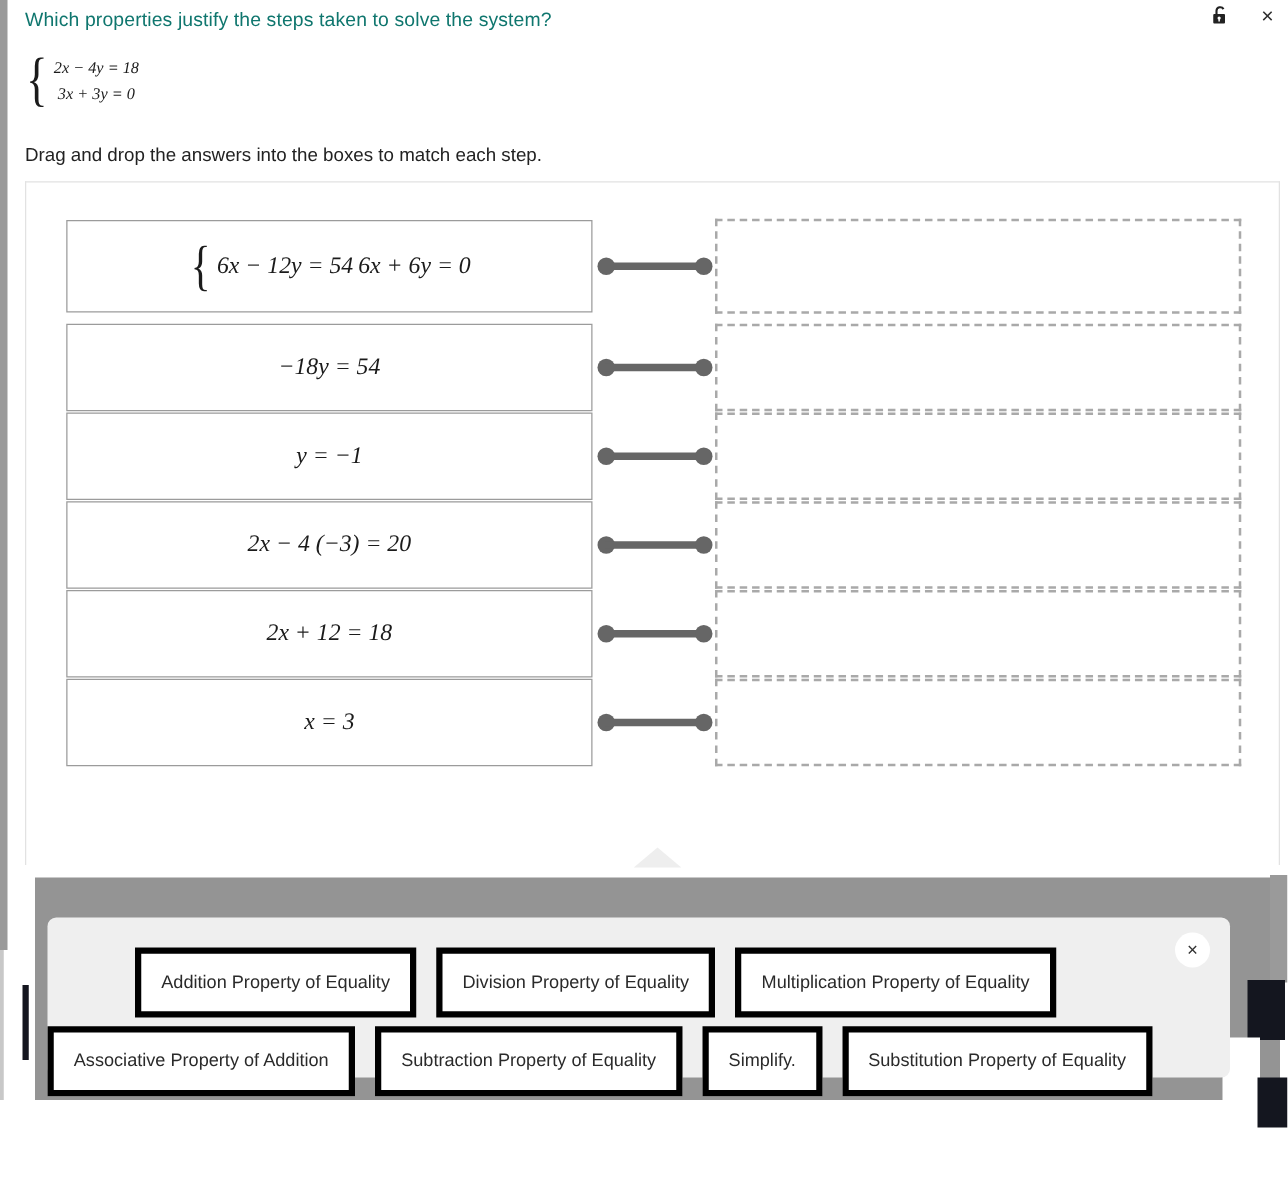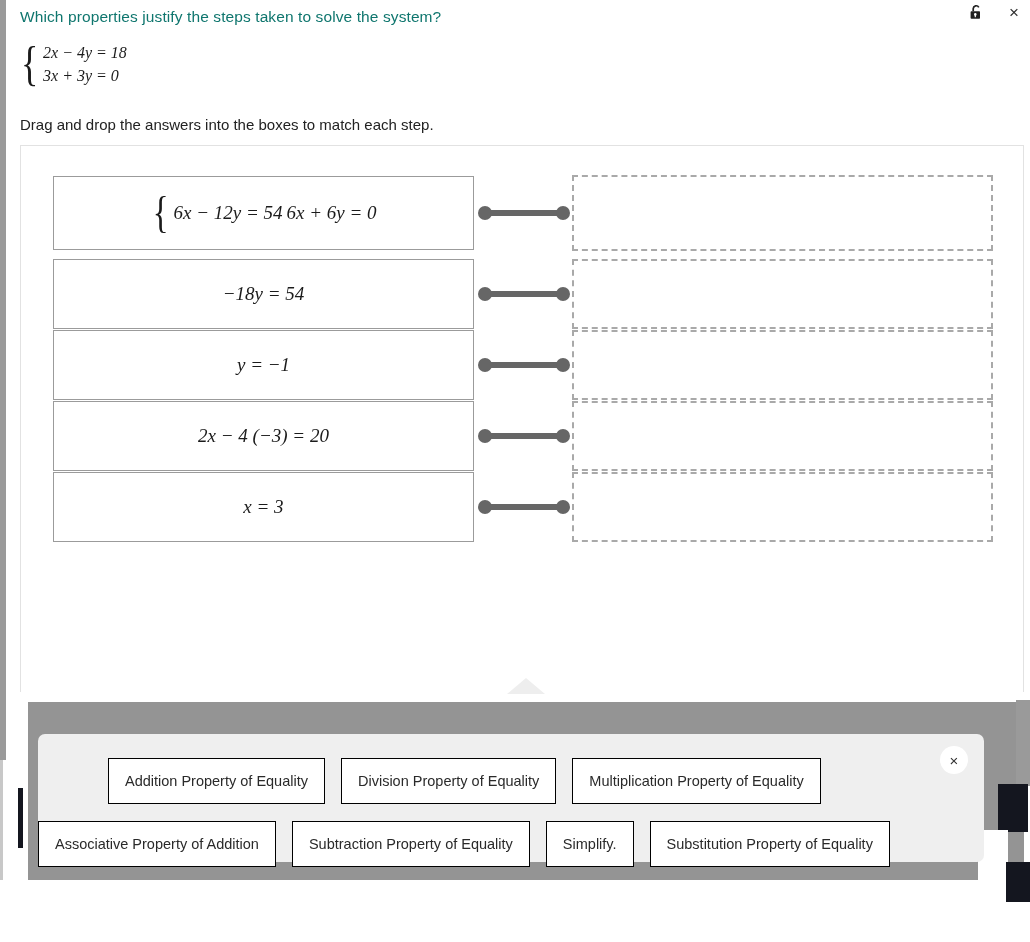--- a/index.html
+++ b/index.html
@@ -80,24 +80,25 @@
     margin-right: 2px;
     transform: scaleX(0.75);
     color: #1b1b1b;
   }
   .sys-eqs {
     display: flex;
     flex-direction: column;
     gap: 5px;
   }
   .eq-line {
-    font-size: 16px;
+    font-size: 13px;
     font-style: italic;
     font-family: "Liberation Serif", serif;
     white-space: nowrap;
+    text-align: center;
   }
 
   .instruction {
     position: absolute;
     left: 20px; top: 116px;
     font-size: 15px;
     color: #222;
   }
 
   
@@ -220,23 +221,23 @@
   .bank-row {
     display: flex;
     align-items: center;
     position: absolute;
   }
   .bank-row.r1 { left: 70px; top: 24px; gap: 16px; }
   .bank-row.r2 { left: 0px;  top: 87px; gap: 16px; }
 
   .tile {
     background: #ffffff;
-    border: 1px solid #000000;
+    border: 5px solid #000000;
     box-sizing: border-box;
-    height: 46px;
+    height: 56px;
     display: flex;
     align-items: center;
     justify-content: center;
     padding: 0 16px;
     font-size: 14.5px;
     color: #2a2a2a;
     cursor: pointer;
     white-space: nowrap;
   }
 
@@ -357,20 +358,31 @@
         <span class="step-text">2x − 4 (−3) = 20</span>
       </div>
       <div class="connector">
         <div class="knob l"></div>
         <div class="bar"></div>
         <div class="knob r"></div>
       </div>
       <div class="drop-zone"></div>
     </div>
 
+    <div class="row">
+      <div class="step-box">
+        <span class="step-text">2x + 12 = 18</span>
+      </div>
+      <div class="connector">
+        <div class="knob l"></div>
+        <div class="bar"></div>
+        <div class="knob r"></div>
+      </div>
+      <div class="drop-zone"></div>
+    </div>
 
 
     <div class="row">
       <div class="step-box">
         <span class="step-text">x = 3</span>
       </div>
       <div class="connector">
         <div class="knob l"></div>
         <div class="bar"></div>
         <div class="knob r"></div>

